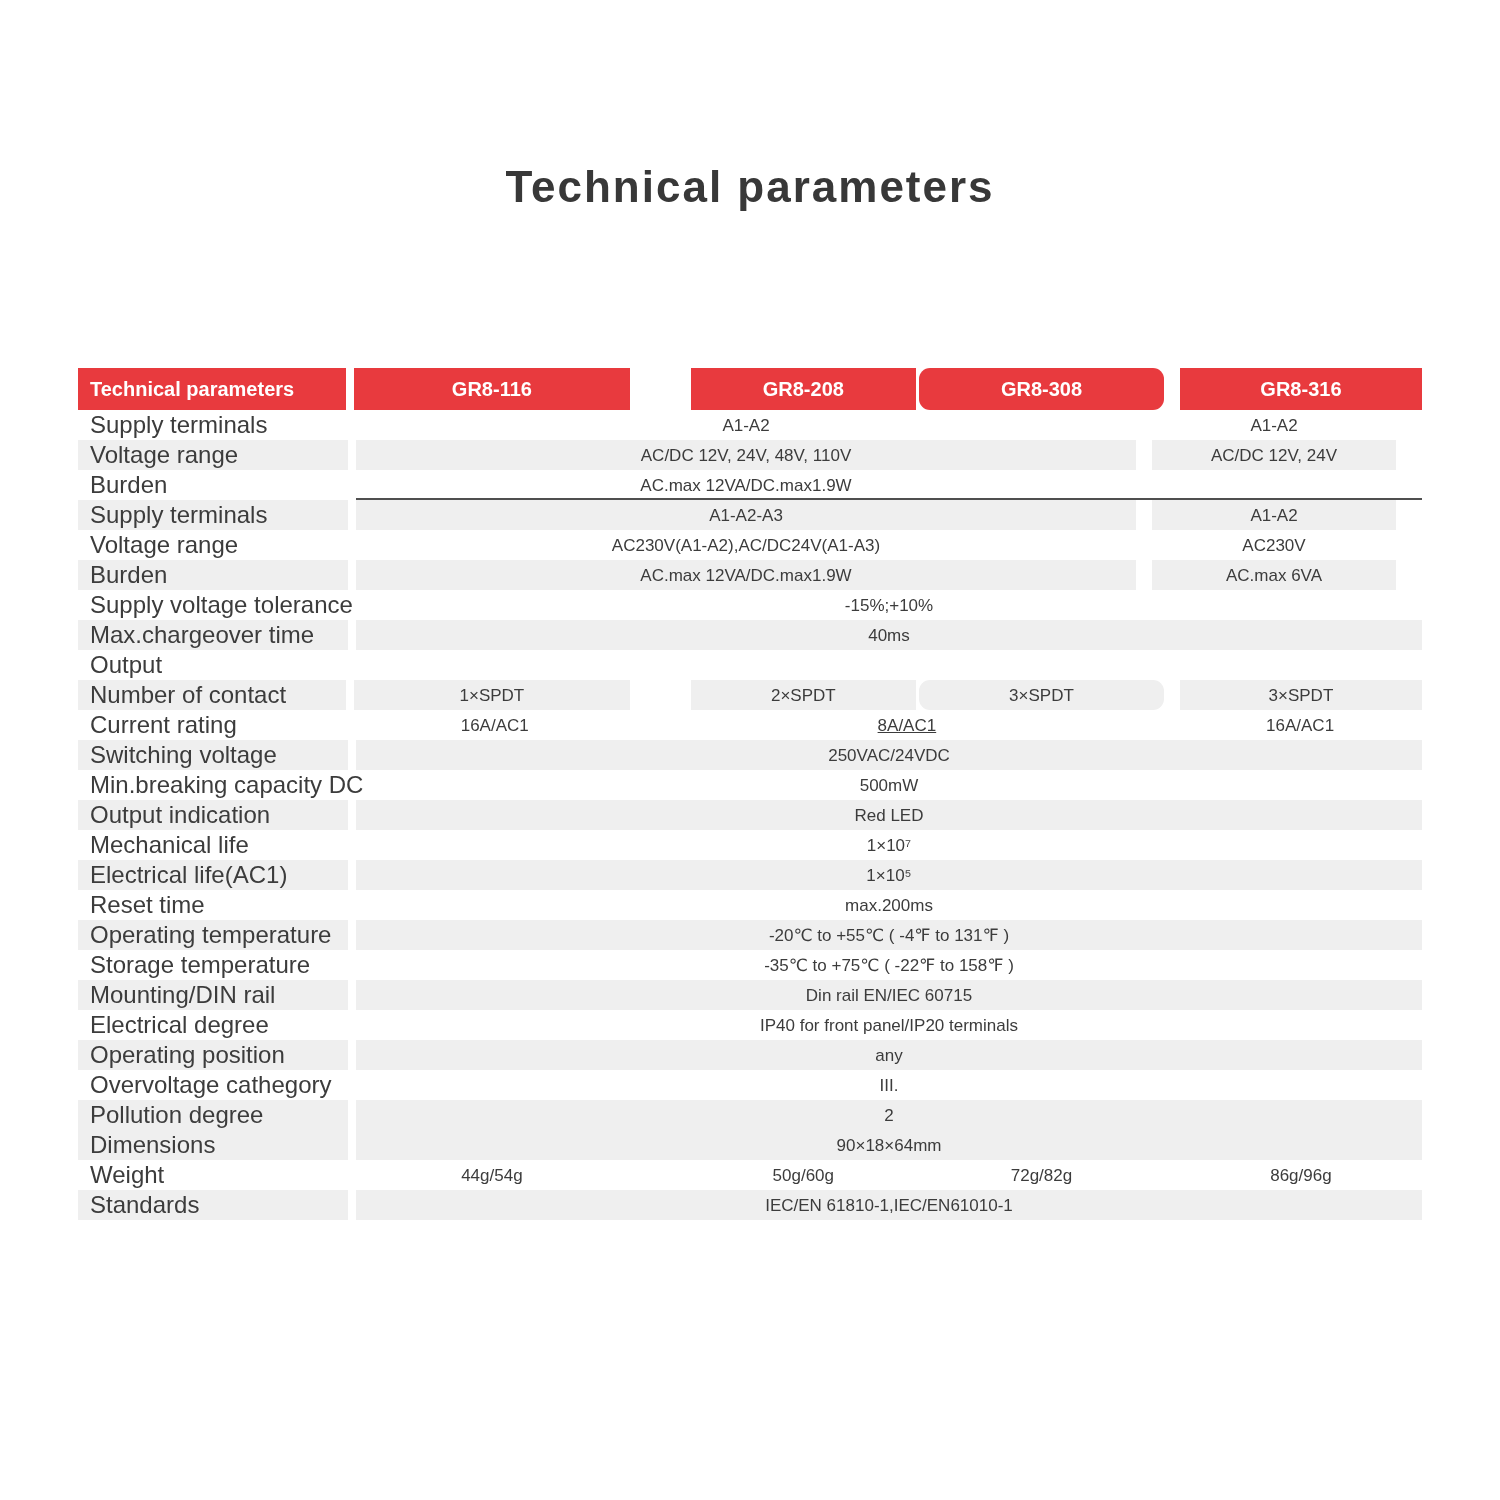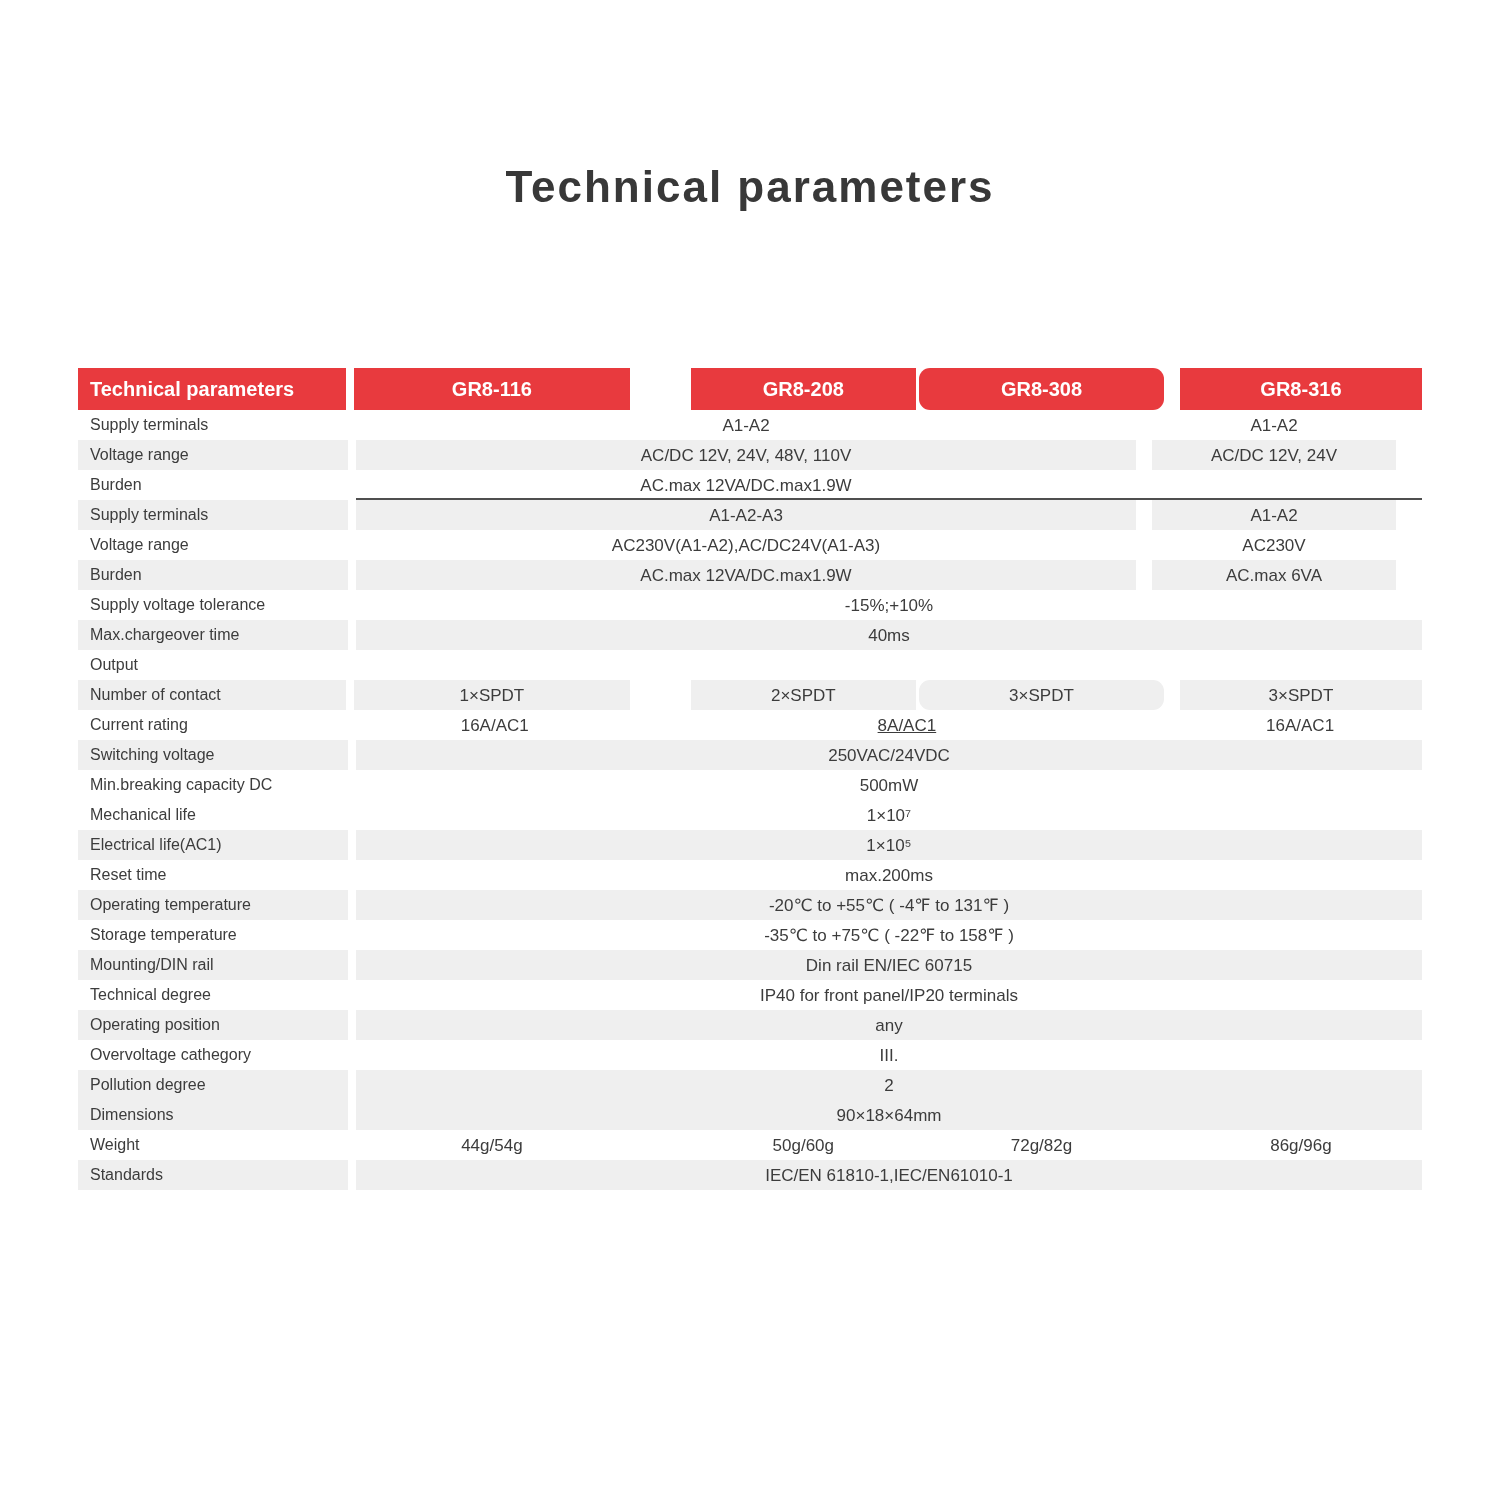--- a/index.html
+++ b/index.html
@@ -14,21 +14,21 @@
     text-align:center; font-size:44px; font-weight:bold;
     color:#383838; letter-spacing:2px;
   }
   .table { position:absolute; left:78px; top:368px; width:1344px; }
   .row { display:flex; height:30px; align-items:stretch; }
   .row.header { height:42px; }
   .cell {
     display:flex; align-items:center; justify-content:center;
     font-size:17px; line-height:1; white-space:nowrap;
   }
-  .cell.label { width:270px; justify-content:flex-start; padding-left:12px; font-size:16px; }
+  .cell.label { width:270px; justify-content:flex-start; padding-left:12px; font-size:24px; }
   .gap.g1 { width:8px; }
   .gap.g2 { width:18px; }
   .gap.gd { width:3px; }
   .gap.g3 { width:16px; }
   .cell.c1 { width:278px; }
   .cell.c2 { width:227px;margin-left:43px; }
   .cell.c3 { width:247px;border-radius:11px; }
   .cell.c4 { width:244px; }
   .cell.c123 { width:780px; }
   .cell.c23  { width:511px;text-decoration:underline; }
@@ -158,20 +158,25 @@
       <div class="gap g1"></div>
       <div class="cell cfull">250VAC/24VDC</div>
     </div>
 
     <div class="row body">
       <div class="cell label">Min.breaking capacity DC</div>
       <div class="gap g1"></div>
       <div class="cell cfull">500mW</div>
     </div>
 
+    <div class="row body g">
+      <div class="cell label">Output indication</div>
+      <div class="gap g1"></div>
+      <div class="cell cfull">Red LED</div>
+    </div>
 
     <div class="row body">
       <div class="cell label">Mechanical life</div>
       <div class="gap g1"></div>
       <div class="cell cfull">1×10⁷</div>
     </div>
 
     <div class="row body g">
       <div class="cell label">Electrical life(AC1)</div>
       <div class="gap g1"></div>
@@ -196,21 +201,21 @@
       <div class="cell cfull">-35℃ to +75℃ ( -22℉ to 158℉ )</div>
     </div>
 
     <div class="row body g">
       <div class="cell label">Mounting/DIN rail</div>
       <div class="gap g1"></div>
       <div class="cell cfull">Din rail EN/IEC 60715</div>
     </div>
 
     <div class="row body">
-      <div class="cell label">Technical degree</div>
+      <div class="cell label">Electrical degree</div>
       <div class="gap g1"></div>
       <div class="cell cfull">IP40 for front panel/IP20 terminals</div>
     </div>
 
     <div class="row body g">
       <div class="cell label">Operating position</div>
       <div class="gap g1"></div>
       <div class="cell cfull">any</div>
     </div>
 

